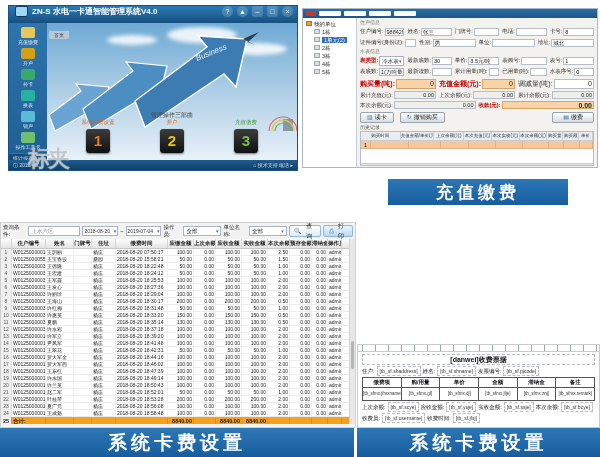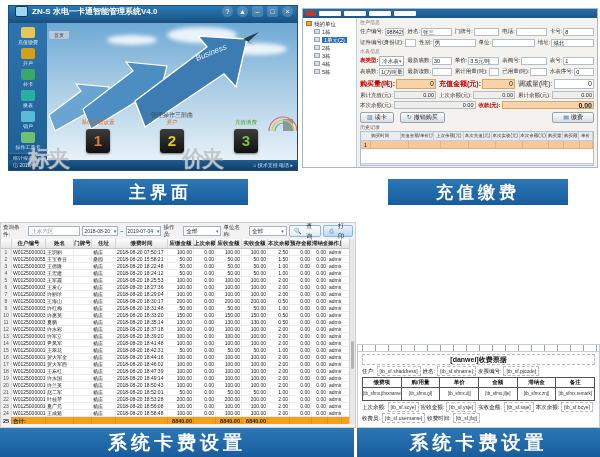--- a/index.html
+++ b/index.html
@@ -239,23 +239,21 @@
     <div class="tabstrip">
       <span class="tab1">首页</span>
     </div>
     <div class="statusbar">
       <span><span>ⓘ</span> <span>2018/4/7</span></span>
       <span><span>⌂</span> <span>技术支持 电话</span> ▸</span>
     </div>
   </div>
 
   <div class="watermark" style="left:28px;top:144px;">标夹</div>
-  <div class="watermark" style="left:182px;top:144px;">价夹</div>
-
-  <div class="bluelabel" style="left:73px;top:179px;width:175px;height:26px;font-size:17px;">主界面</div>
+
 
   <div class="panel-tr">
     <div class="rp-top">
       <span class="chip red"></span>
       <span class="chip"></span>
       <span class="chip"></span>
       <span class="chip"></span>
       <span class="chip"></span>
     </div>
     <div class="tree" id="tree">

